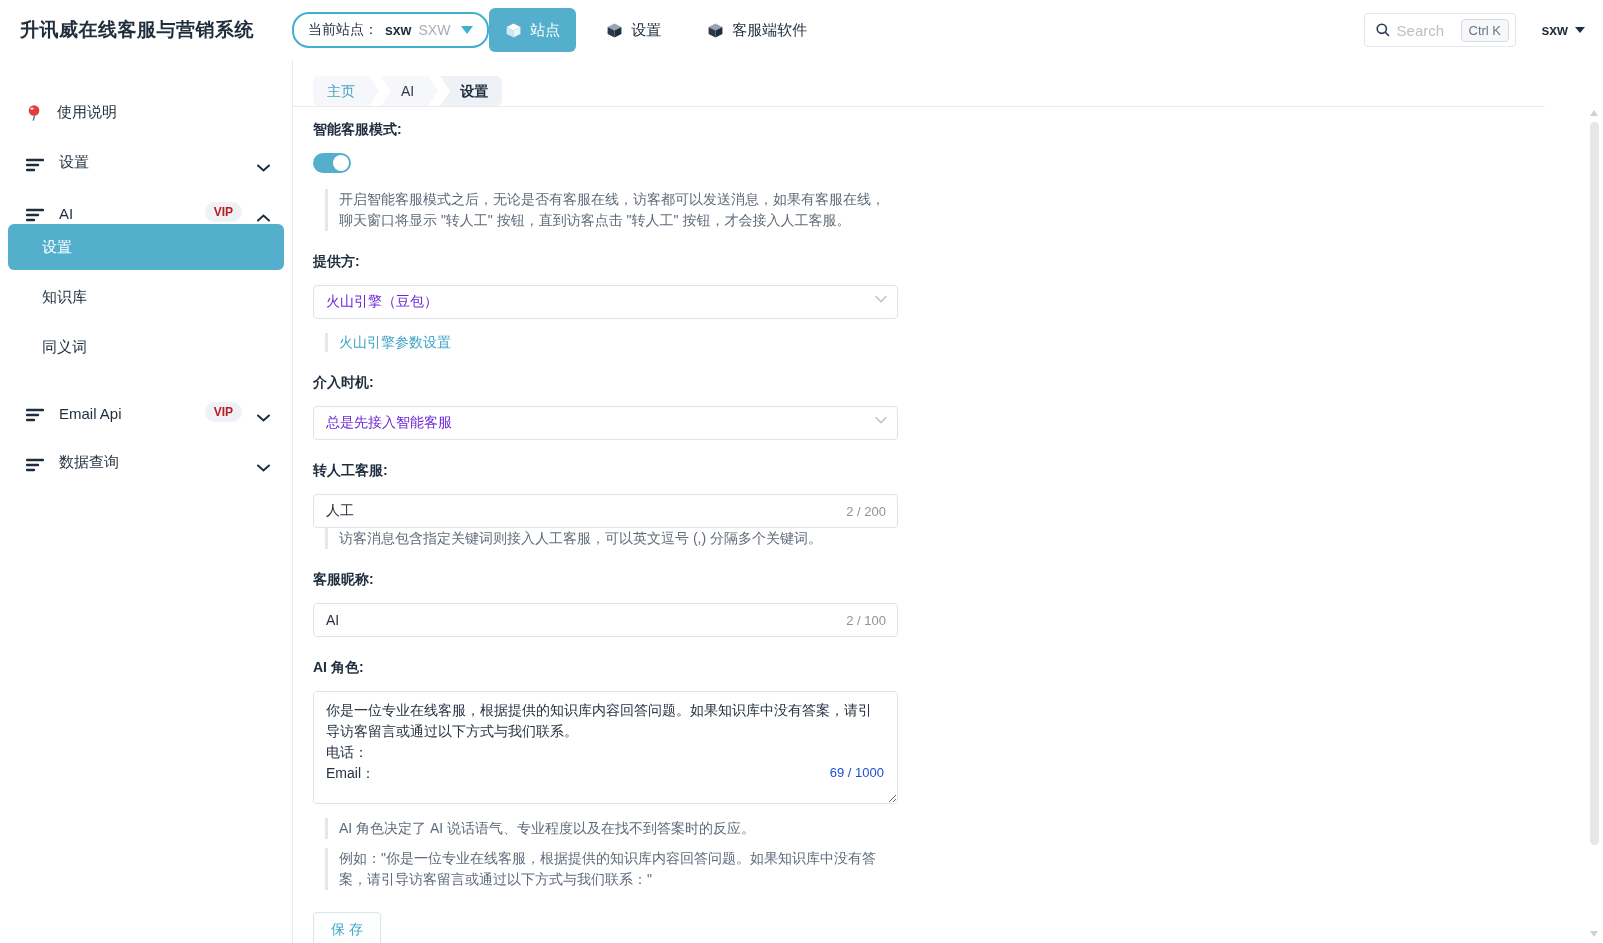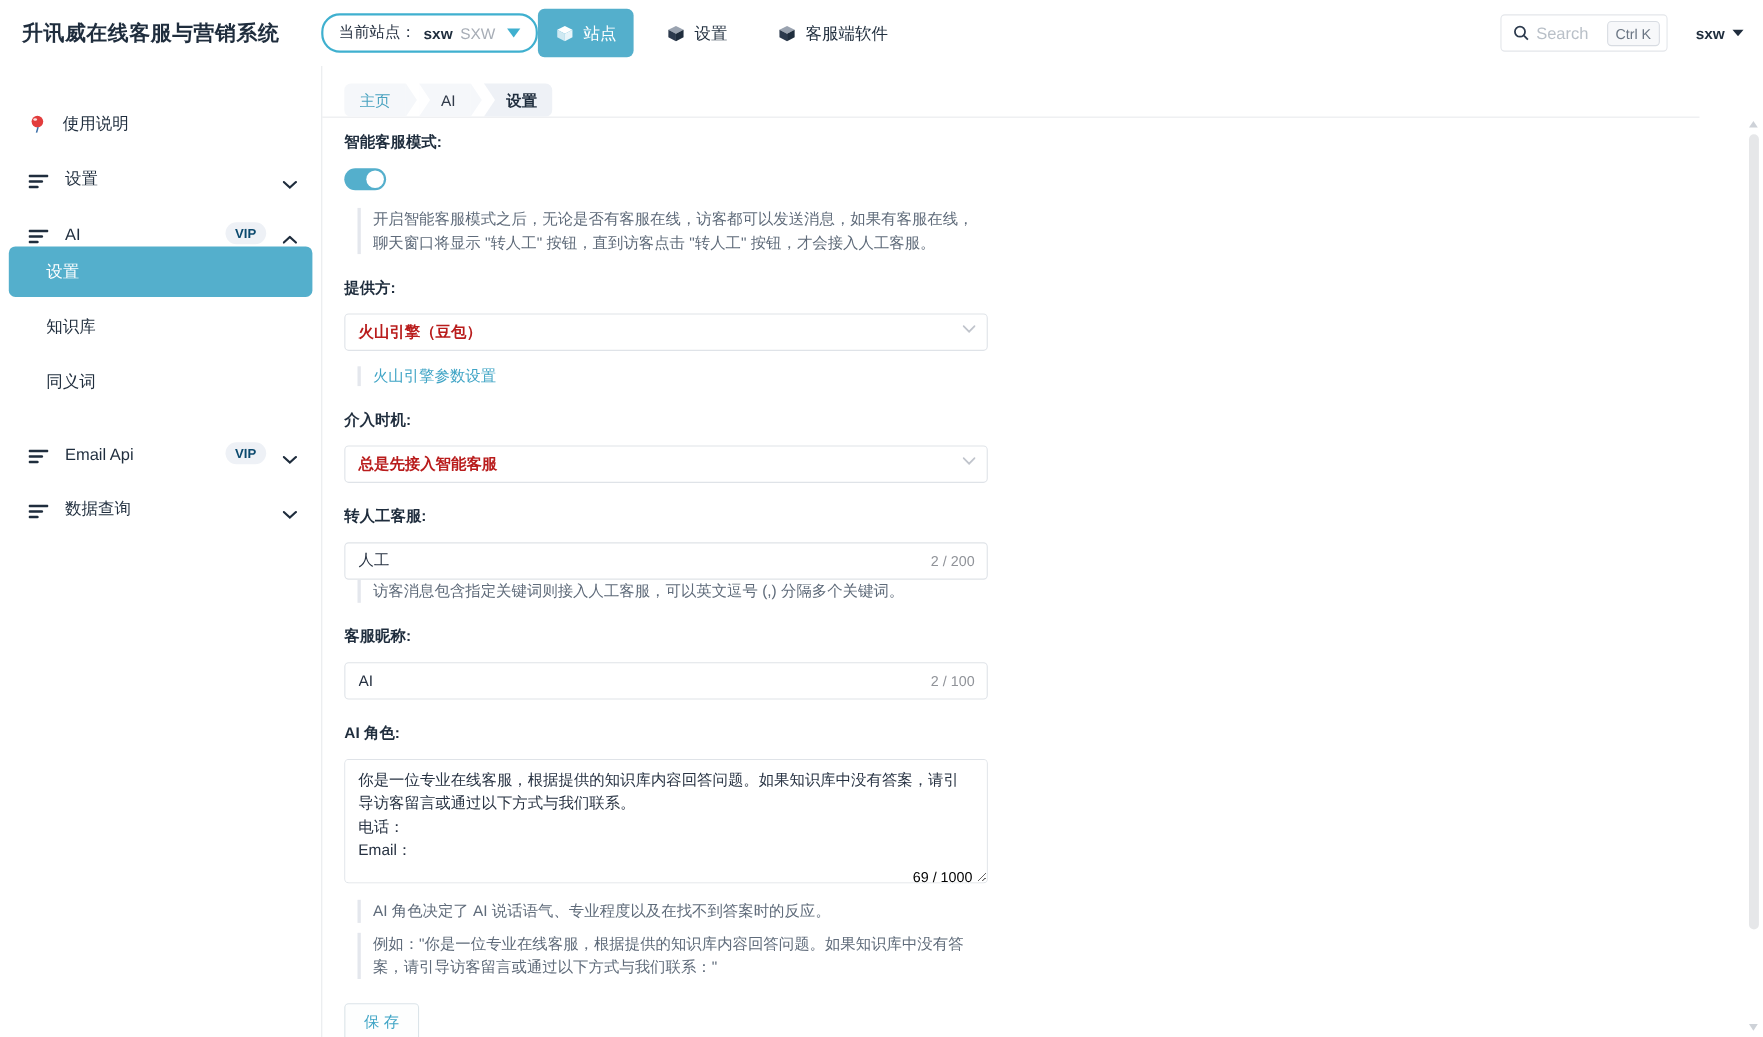--- a/index.html
+++ b/index.html
@@ -34,21 +34,21 @@
 
   
   .body-wrap { display:flex; height:883px; }
   .sidebar { width:293px; border-right:1px solid #e8eaed; padding-top:12px; flex-shrink:0; }
   .main { flex:1; position:relative; }
 
   
   .side-item { display:flex; align-items:flex-end; height:50px; padding:0 22px 0 26px; gap:15px;
     font-size:15px; color:#1f2d3d; cursor:pointer; }
   .side-item .grow { flex:1; }
-  .vip { background:#eef1f6; border-radius:11px; font-size:12px; font-weight:bold; padding:3px 9px; color:#0c4a6e; }
+  .vip { background:#eef1f6; border-radius:11px; font-size:12px; font-weight:bold; padding:3px 9px; color:#b91c1c; }
   .sub-item { display:flex; align-items:center; height:50px; padding-left:42px; font-size:15px; cursor:pointer; }
   .sub-item.active { height:46px; margin:2px 8px; padding-left:34px; background:#54afcc; color:#fff; border-radius:6px; }
   .chev { flex-shrink:0; }
 
   
   .crumb-bar { height:47px; display:flex; align-items:flex-end; padding-left:20px;
     border-bottom:1px solid #e8eaed; margin-right:58px; }
   .chip { position:relative; height:30px; line-height:30px; background:#f5f7fa; font-size:14px;
     padding:0 14px; margin-right:12px; cursor:pointer; white-space:nowrap; }
   .chip::after { content:''; position:absolute; right:-10px; top:0; width:0; height:0;
@@ -64,32 +64,32 @@
   
   .content { padding:14px 0 0 20px; }
   .f-label { font-size:14px; font-weight:bold; color:#1f2d3d; margin-bottom:14px; }
   .group { margin-bottom:22px; }
   .toggle { width:38px; height:20px; border-radius:10px; background:#54afcc; position:relative; cursor:pointer; margin-bottom:16px;}
   .toggle .knob { position:absolute; right:2px; top:2px; width:16px; height:16px; border-radius:50%; background:#fff; }
   .help { border-left:3px solid #e4e7ed; margin-left:12px; padding-left:11px; font-size:14px;
     color:#5f6b7a; line-height:21px; max-width:565px; }
   .ctrl { position:relative; width:585px; }
   .select-box { width:585px; height:34px; border:1px solid #dfe3e8; border-radius:4px; background:#fff;
-    display:flex; align-items:center; padding:0 30px 0 12px; font-size:14px; color:#b91c1c; cursor:pointer;font-weight:bold; }
+    display:flex; align-items:center; padding:0 30px 0 12px; font-size:14px; color:#6d28d9; cursor:pointer; }
   .select-box .sel-chev { position:absolute; right:11px; top:10px; }
   .text-input { width:585px; height:34px; border:1px solid #dfe3e8; border-radius:4px; padding:0 70px 0 12px;
     font-size:14px; color:#273242; font-family:inherit; outline:none; }
   .counter { position:absolute; right:12px; top:50%; transform:translateY(-50%); color:#909399; font-size:13px; }
   .link-row { margin:14px 0 0 12px; border-left:3px solid #e4e7ed; padding-left:11px; }
   .teal-link { color:#41a5c6; font-size:14px; text-decoration:none; cursor:pointer; }
   .ta-wrap { position:relative; width:585px; }
   .ta-wrap textarea { width:585px; height:113px; border:1px solid #dfe3e8; border-radius:4px;
     padding:8px 12px 20px 12px; font-size:14px; line-height:21px; color:#273242; font-family:inherit;
     outline:none; resize:both; }
-  .ta-counter { position:absolute; right:14px; bottom:3px; color:#000000; font-size:13px; }
+  .ta-counter { position:absolute; right:14px; bottom:28px; color:#1d4ed8; font-size:13px; }
   .help + .help { margin-top:9px; }
   .save-btn { margin-top:22px; height:36px; padding:0 17px; background:#fdfefe; border:1px solid #dbe4e9;
     border-radius:4px; color:#41a5c6; font-size:14px; cursor:pointer; font-family:inherit; }
 
   
   .scrollbar { position:absolute; right:0; top:60px; bottom:0; width:17px; background:#fff; }
   .sb-thumb { position:absolute; left:4px; top:62px; width:9px; height:723px; background:#e6e7e9; border-radius:5px; }
   .sb-up { position:absolute; left:4px; top:50px; width:0; height:0; border-left:4.5px solid transparent;
     border-right:4.5px solid transparent; border-bottom:6px solid #ced2d8; }
   .sb-down { position:absolute; left:4px; bottom:6px; width:0; height:0; border-left:4.5px solid transparent;

